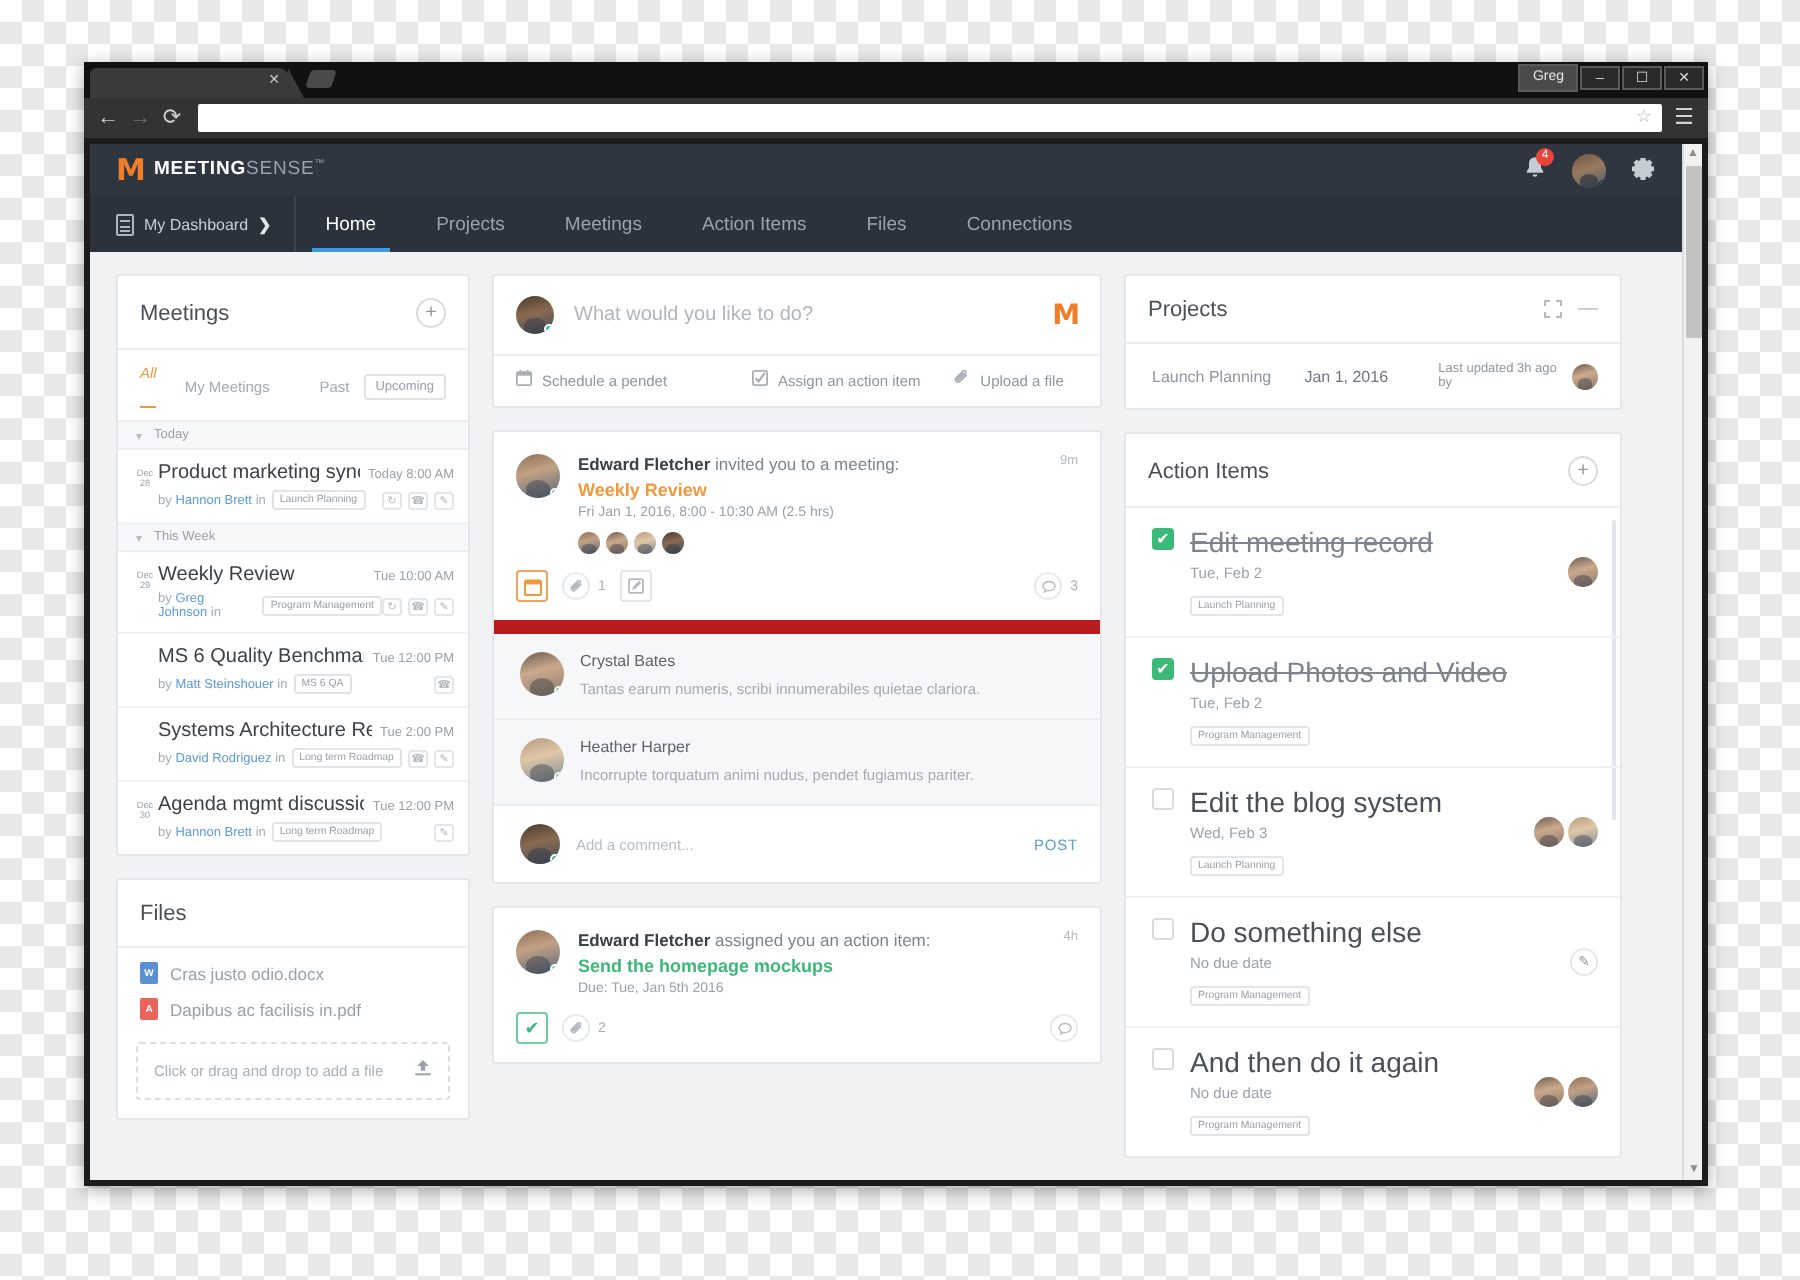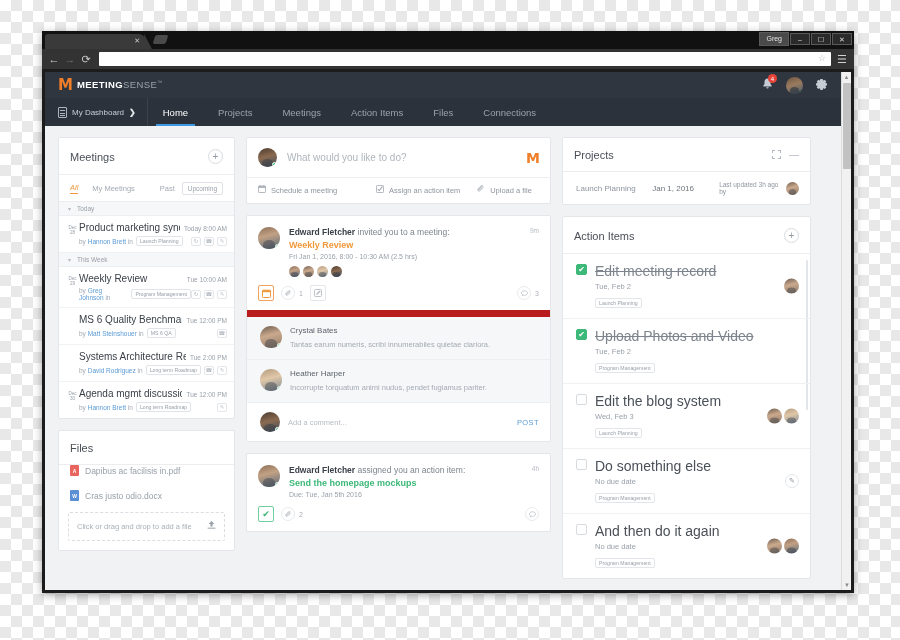--- a/index.html
+++ b/index.html
@@ -256,21 +256,21 @@
   .min-ico { color: #b4bac1; font-size: 10px; line-height: 1; }
 
   
   .filters {
     display: flex; align-items: center;
     padding: 7px 11px 6px;
     border-bottom: 1px solid #ededf0;
     font-size: 7.5px;
   }
   .filt { color: #a4abb4; margin-right: 14px; }
-  .filt.active { color: #f0993c; border-bottom: 1px solid #f0993c; padding-bottom: 1px; font-style: italic; }
+  .filt.active { color: #f0993c; border-bottom: 1px solid #f0993c; padding-bottom: 12px; font-style: italic; }
   .filt-right { margin-left: auto; display: flex; align-items: center; gap: 7px; }
   .pill {
     border: 1px solid #dfe2e6; color: #9aa1aa;
     padding: 2px 5px; border-radius: 2px; font-size: 6.5px;
   }
 
   .group-hdr {
     background: #f6f7f8;
     padding: 3px 11px 3px 18px;
     font-size: 6.5px; color: #9aa1aa;
@@ -704,27 +704,27 @@
                   </span>
                 </div>
               </div>
             </div>
           </div>
 
           <div class="card">
             <div class="card-head">
               <span class="card-title">Files</span>
             </div>
+            <div class="file-row">
+              <span class="file-ico docx">W</span>
+              <span>Cras justo odio.docx</span>
+            </div>
             <div class="file-row" style="padding-top:0">
               <span class="file-ico pdf">A</span>
               <span>Dapibus ac facilisis in.pdf</span>
-            </div>
-            <div class="file-row">
-              <span class="file-ico docx">W</span>
-              <span>Cras justo odio.docx</span>
             </div>
             <div class="dropzone">
               <span>Click or drag and drop to add a file</span>
               <span class="dz-ico">
                 <svg width="9" height="9" viewBox="0 0 10 10" aria-hidden="true">
                     <path d="M5 0 1.8 3.3h2V6h2.4V3.3h2z" fill="#9aa1aa"></path>
                     <rect x="0.7" y="7.4" width="8.6" height="1.1" fill="#9aa1aa"></rect>
                   </svg>
               </span>
             </div>
@@ -744,21 +744,21 @@
             <div class="quick-row">
               <span class="quick">
                 <span class="q-ico">
                   <svg width="8" height="8" viewBox="0 0 9 9" aria-hidden="true">
                       <rect x="0.5" y="1.2" width="8" height="7.3" rx="0.8" fill="none" stroke="#a8aeb6" stroke-width="1"></rect>
                       <rect x="0.5" y="1.2" width="8" height="2" fill="#a8aeb6"></rect>
                       <rect x="2" y="0" width="1" height="2" fill="#a8aeb6"></rect>
                       <rect x="6" y="0" width="1" height="2" fill="#a8aeb6"></rect>
                     </svg>
                 </span>
-                <span>Schedule a meeting</span>
+                <span>Schedule a pendet</span>
               </span>
               <span class="quick">
                 <span class="q-ico">
                   <svg width="8" height="8" viewBox="0 0 9 9" aria-hidden="true">
                       <rect x="0.5" y="0.5" width="8" height="8" rx="1" fill="none" stroke="#a8aeb6" stroke-width="1"></rect>
                       <path d="M2 4.6 3.7 6.4 7.3 1.6" fill="none" stroke="#a8aeb6" stroke-width="1.2"></path>
                     </svg>
                 </span>
                 <span>Assign an action item</span>
               </span>

